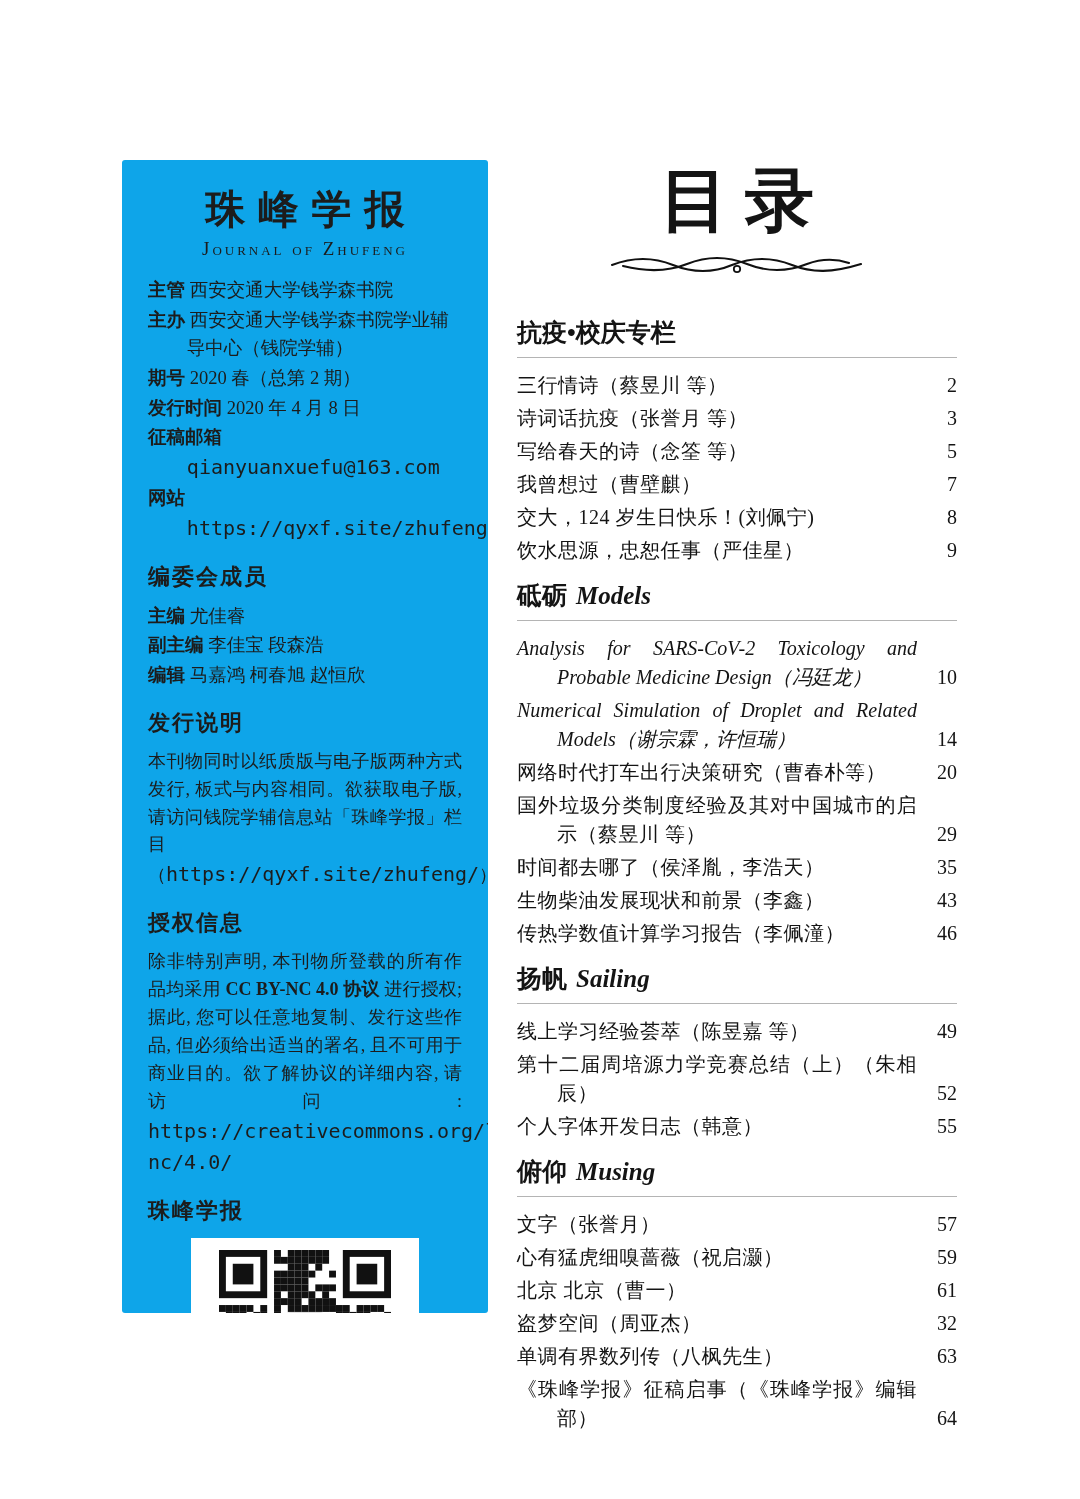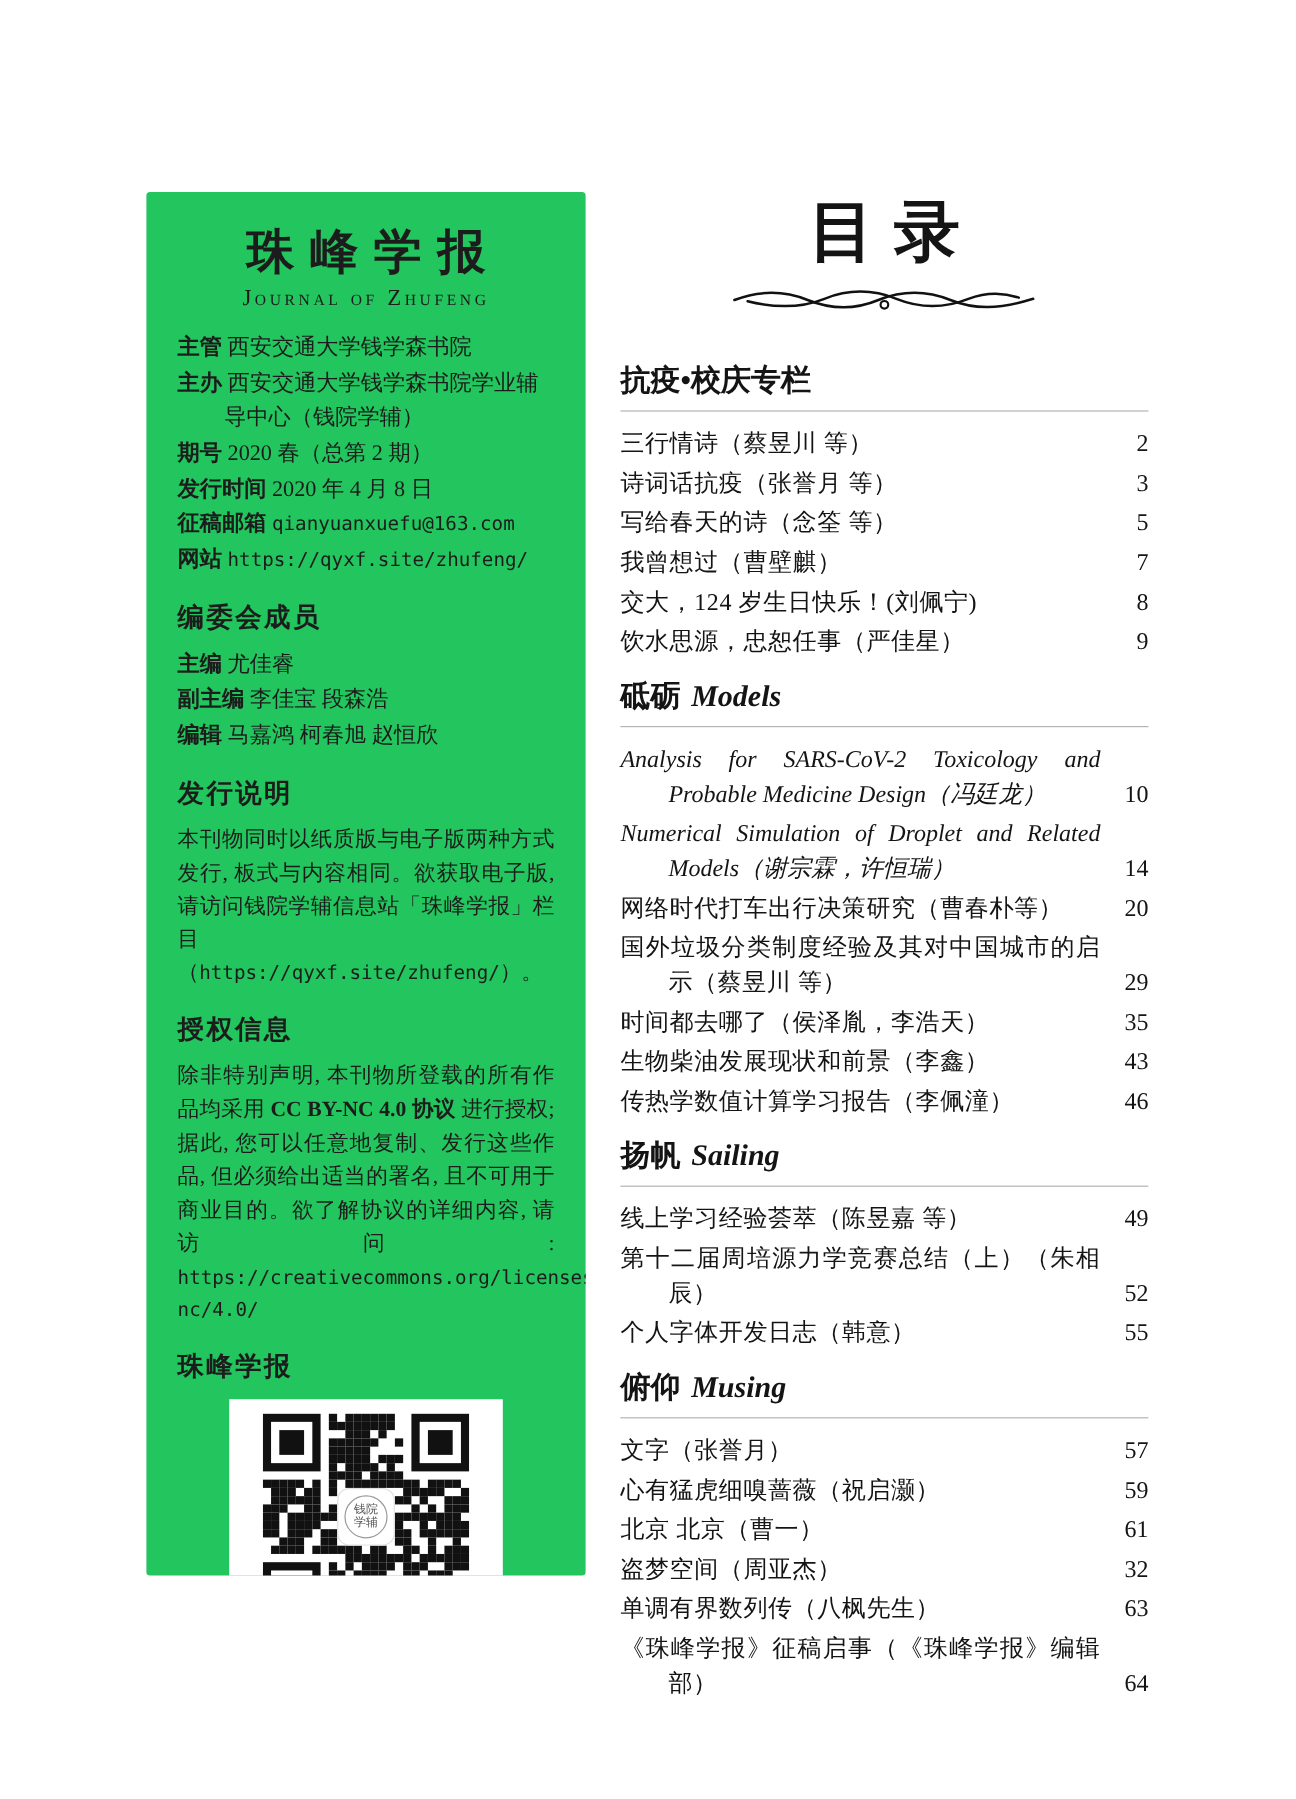--- a/index.html
+++ b/index.html
@@ -5,43 +5,43 @@
   * { margin:0; padding:0; box-sizing:border-box; }
   html,body { background:#ffffff; }
   .page {
     position:relative; width:1080px; height:1499px; background:#ffffff;
     font-family:"Liberation Serif","DejaVu Serif",serif; color:#1c1c1c; overflow:hidden;
   }
 
   
   .sidebar {
     position:absolute; left:122px; top:160px; width:366px; height:1153px;
-    background:#22c55e; border-radius:3px; padding:26px 26px 0 26px; overflow:hidden;
+    background:#0ea5e9; border-radius:3px; padding:26px 26px 0 26px; overflow:hidden;
   }
   .j-title { text-align:center; font-size:40px; font-weight:700; letter-spacing:13px; text-indent:13px; line-height:1.2; }
   .j-sub   { text-align:center; font-variant:small-caps; font-size:19px; letter-spacing:3px; margin:4px 0 16px; }
   .info-line, .board-line { font-size:18.5px; line-height:1.55; margin:1px 0; padding-left:2.1em; text-indent:-2.1em; }
   .lbl { font-weight:700; }
-  .mono { font-family:"DejaVu Sans Mono","Liberation Mono",monospace; font-size:16px; letter-spacing:0; }
+  .mono { font-family:"DejaVu Sans Mono","Liberation Mono",monospace; font-size:20px; letter-spacing:0; }
   .side-h { text-align:left; font-size:22px; font-weight:700; margin:18px 0 10px; letter-spacing:2px; }
   .para { font-size:18px; line-height:1.55; text-align:justify; }
   .qr-box { width:228px; height:196px; background:#ffffff; margin:12px auto 0; position:relative;
             display:flex; align-items:center; justify-content:center; }
   .qr-box svg { width:172px; height:172px; display:block; }
   .qr-logo { position:absolute; left:50%; top:50%; transform:translate(-50%,-50%);
              width:46px; height:46px; background:#fff; border-radius:9px; box-shadow:0 0 0 1px #e0e0e0;
              display:flex; align-items:center; justify-content:center; }
   .qr-logo-inner { width:36px; height:36px; border:1px solid #9a9a9a; border-radius:50%;
                    display:flex; align-items:center; justify-content:center; }
   .qr-logo-inner span { display:block; width:26px; font-size:10px; line-height:1.15; text-align:center;
                         color:#555; word-break:break-all; }
 
   
   .toc { position:absolute; left:517px; top:164px; width:440px; color:#141414; }
-  .toc-title { text-align:center; font-size:55px; font-weight:700; letter-spacing:16px; text-indent:16px; line-height:1.1; }
+  .toc-title { text-align:center; font-size:69px; font-weight:700; letter-spacing:16px; text-indent:16px; line-height:1.1; }
   .ornament { display:block; margin:12px auto 0; }
   .toc-sections { margin-top:40px; }
   .section { margin-top:16px; }
   .sec-head { font-size:25px; font-weight:700; line-height:1.2; }
   .sec-en { font-style:italic; margin-left:9px; }
   .sec-rule { border:0; border-top:1px solid #b4b4b4; margin:9px 0 13px; }
   .entry { display:flex; align-items:flex-end; margin-bottom:4px; font-size:20px; line-height:1.45; }
   .entry-title { flex:1; text-align:justify; padding-left:2em; text-indent:-2em; letter-spacing:0.5px; }
   .entry.en .entry-title { font-style:italic; letter-spacing:0; }
   .entry-page { margin-left:14px; min-width:26px; text-align:right; }

